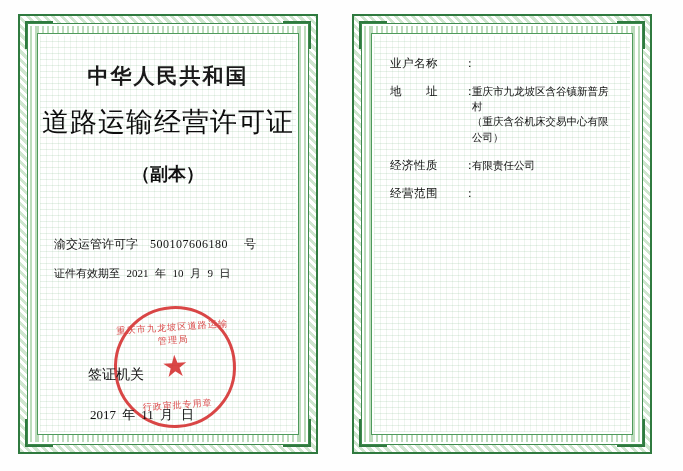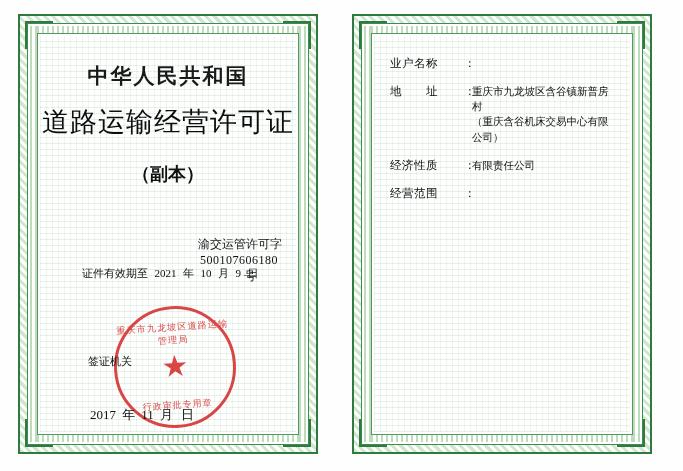--- a/index.html
+++ b/index.html
@@ -123,42 +123,40 @@
     font-family: Liberation Mono, monospace;
   }
   .lic-line {
     position: absolute;
     left: 12px;
     right: 12px;
     top: 198px;
     font-size: 11px;
     color: #111;
     display: flex;
-    align-items: flex-end;
+    align-items: center;
     white-space: nowrap;
-    flex-direction: column;
   }
   .lic-line .lab { font-size: 12px; }
   .lic-line .num {
     font-family: "Liberation Serif", serif;
     font-size: 12px;
     margin: 0 4px;
     letter-spacing: 0.5px;
     padding-left: 8px;
   }
   .lic-line .tail { margin-left: auto; font-size: 12px; padding-right: 26px;}
   .valid-line {
     position: absolute;
     left: 12px;
     right: 12px;
     top: 228px;
     font-size: 11px;
     color: #111;
     white-space: nowrap;
-    padding-left: 28px;
   }
   .valid-line .v { font-family: "Liberation Serif", serif; margin: 0 3px; }
 
   
   .seal {
     position: absolute;
     left: 72px;
     top: 268px;
     width: 116px;
     height: 116px;
@@ -191,22 +189,22 @@
     left: 0; right: 0;
     bottom: 13px;
     text-align: center;
     color: #d21f1f;
     font-size: 9px;
     letter-spacing: 1px;
   }
   .issuer-line {
     position: absolute;
     left: 46px;
-    top: 316px;
-    font-size: 11px;
+    top: 328px;
+    font-size: 14px;
     color: #111;
   }
   .issue-date {
     position: absolute;
     left: 46px;
     top: 368px;
     font-size: 13px;
     color: #111;
     white-space: nowrap;
   }

